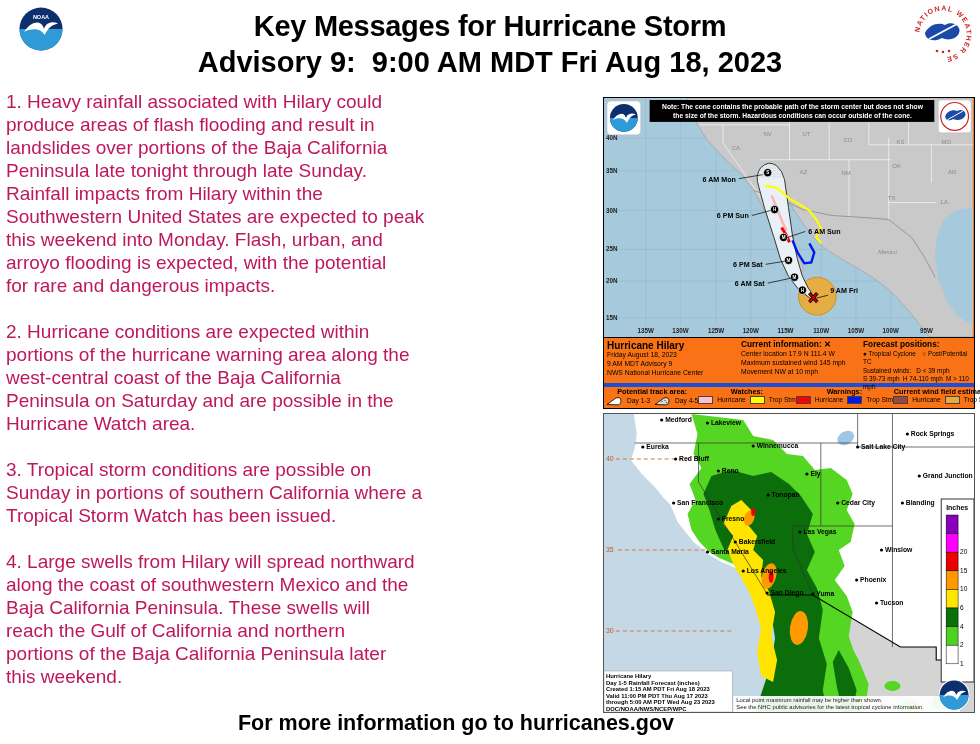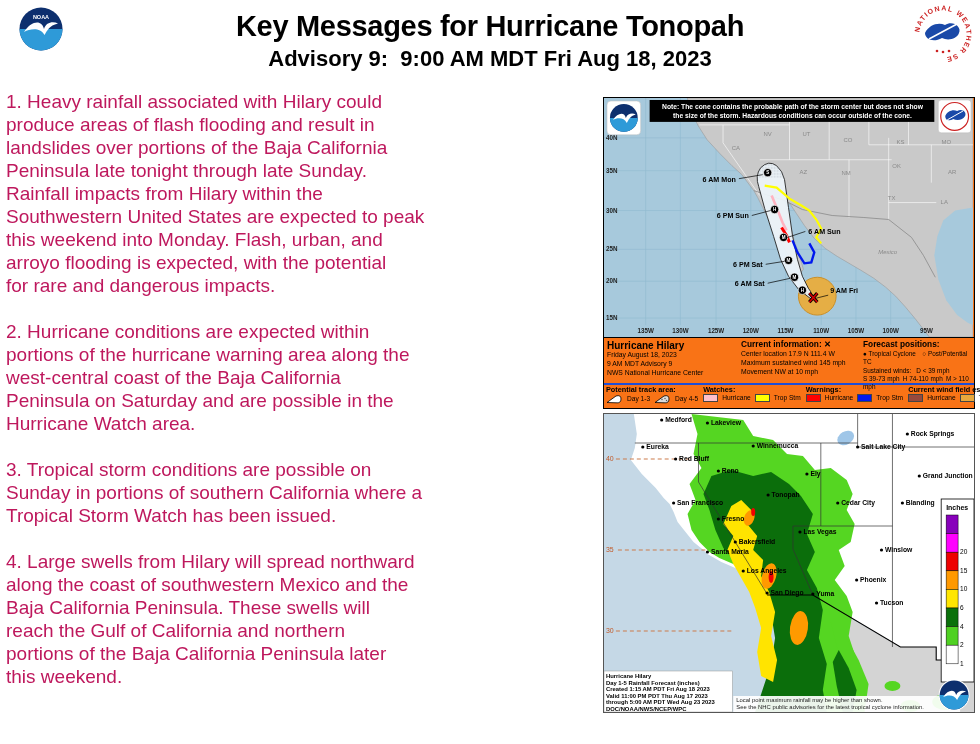--- a/index.html
+++ b/index.html
@@ -3,21 +3,21 @@
 <meta charset="utf-8">
 <style>
   html,body{margin:0;padding:0;background:#fff;}
   #page{position:relative;width:980px;height:744px;background:#fff;overflow:hidden;
         font-family:"Liberation Sans",sans-serif;color:#000;}
 
   
   .hdr-title{position:absolute;left:110px;right:110px;top:10px;text-align:center;
              font-size:29px;font-weight:bold;letter-spacing:-0.3px;}
   .hdr-sub{position:absolute;left:110px;right:110px;top:46px;text-align:center;
-           font-size:22px;font-weight:bold;}
+           font-size:29px;font-weight:bold;}
   .logo-noaa{position:absolute;left:18px;top:6px;width:46px;height:46px;}
   .logo-nws{position:absolute;right:6px;top:3px;width:62px;height:62px;}
 
   
   #messages{position:absolute;left:6px;top:90px;width:594px;font-size:19px;line-height:23px;color:#be185d;}
   .msg{white-space:pre-line;margin:0 0 23px 0;}
 
   
   #footer{position:absolute;left:0;top:711px;width:912px;text-align:center;
           font-size:21.5px;font-weight:bold;}
@@ -26,21 +26,21 @@
   #trackmap{position:absolute;left:603px;top:97px;width:372px;height:312px;
             border:1.5px solid #000;box-sizing:border-box;background:#f97316;}
   #trackmap svg.map{display:block;}
   .info-panel{display:flex;height:45px;border-top:1px solid #000;}
   .ip-col{padding:2px 3px;box-sizing:border-box;}
   .ip1{width:134px;} .ip2{width:122px;} .ip3{flex:1;}
   .ip-title{font-size:10px;font-weight:bold;line-height:1.1;}
   .ip-title2{font-size:8.3px;font-weight:bold;line-height:1.2;}
   .ip-line{font-size:6.8px;line-height:1.3;}
   .ip3 .ip-line{font-size:6.4px;}
-  .legend-bar{display:flex;border-top:2px solid #1d4ed8;height:22px;padding:1px 2px;gap:5px;align-items:flex-start;}
+  .legend-bar{display:flex;border-top:4px solid #1d4ed8;height:22px;padding:1px 2px;align-items:flex-start;text-align:center;}
   .lg-group{white-space:nowrap;}
   .lg-head{font-size:7.3px;font-weight:bold;line-height:1.15;}
   .lg-items{display:flex;gap:4px;align-items:center;font-size:6.6px;line-height:1;}
   .swatch{width:13px;height:6px;border:0.5px solid #444;display:inline-block;}
   .coneicon{display:inline-block;vertical-align:middle;}
 
   
   #rainmap{position:absolute;left:603px;top:413px;width:372px;height:300px;
            border:1px solid #555;box-sizing:border-box;background:#c5d8e6;}
 
@@ -50,21 +50,21 @@
 <body>
 
 <div id="page">
 
   <svg class="logo-noaa" viewBox="0 0 46 46">
     <circle cx="23" cy="23" r="21.5" fill="#0d2f6e"></circle>
     <path d="M1.5,23 A21.5,21.5 0 0 0 44.5,23 Z" fill="#2e9ad8"></path>
     <text x="23" y="12.5" text-anchor="middle" font-size="5.5" fill="#fff" font-weight="bold" class="svgtxt">NOAA</text>
     <path d="M6,26 C14,14 24,14 26,23 C28,16 35,15 40,17.5 C31,19.5 29,25 26.5,29 C22,21 12,23 6,26 Z" fill="#fff"></path>
   </svg>
-  <div class="hdr-title">Key Messages for Hurricane Tonopah</div>
+  <div class="hdr-title">Key Messages for Hurricane Storm</div>
   <div class="hdr-sub">Advisory 9:&nbsp; 9:00 AM MDT Fri Aug 18, 2023</div>
   <svg class="logo-nws" viewBox="0 0 62 62">
     <defs>
         <path id="nwsring" d="M 31,54.5 A 23.5,23.5 0 1 1 31.05,54.5"></path>
       </defs>
     <circle cx="31" cy="31" r="28" fill="#fff"></circle>
     <text font-size="7" fill="#cc2222" font-weight="bold" letter-spacing="1.2" class="svgtxt">
       <textPath href="#nwsring" startOffset="26%">NATIONAL WEATHER SERVICE</textPath>
     </text>
     <path d="M13,30 C17,22 26,19 33,22 C41,17 50,24 47,30 C45,36 36,38 30,35 C21,40 13,36 13,30 Z" fill="#1a49a8"></path>
@@ -93,20 +93,21 @@
 Sunday in portions of southern California where a
 Tropical Storm Watch has been issued.</div>
       <div class="msg">4. Large swells from Hilary will spread northward
 along the coast of southwestern Mexico and the
 Baja California Peninsula. These swells will
 reach the Gulf of California and northern
 portions of the Baja California Peninsula later
 this weekend.</div>
     </div>
 
+  <div id="footer">For more information go to hurricanes.gov</div>
 
   <div id="trackmap">
     <svg class="map" width="369" height="239" viewBox="0 0 372 240" preserveAspectRatio="none">
       <defs>
         <pattern id="stip" width="3" height="3" patternUnits="userSpaceOnUse">
           <circle cx="1" cy="1" r="0.55" fill="#8a93a0"></circle>
         </pattern>
         <clipPath id="topclip">
             <rect x="140" y="58" width="60" height="22"></rect>
           </clipPath>

